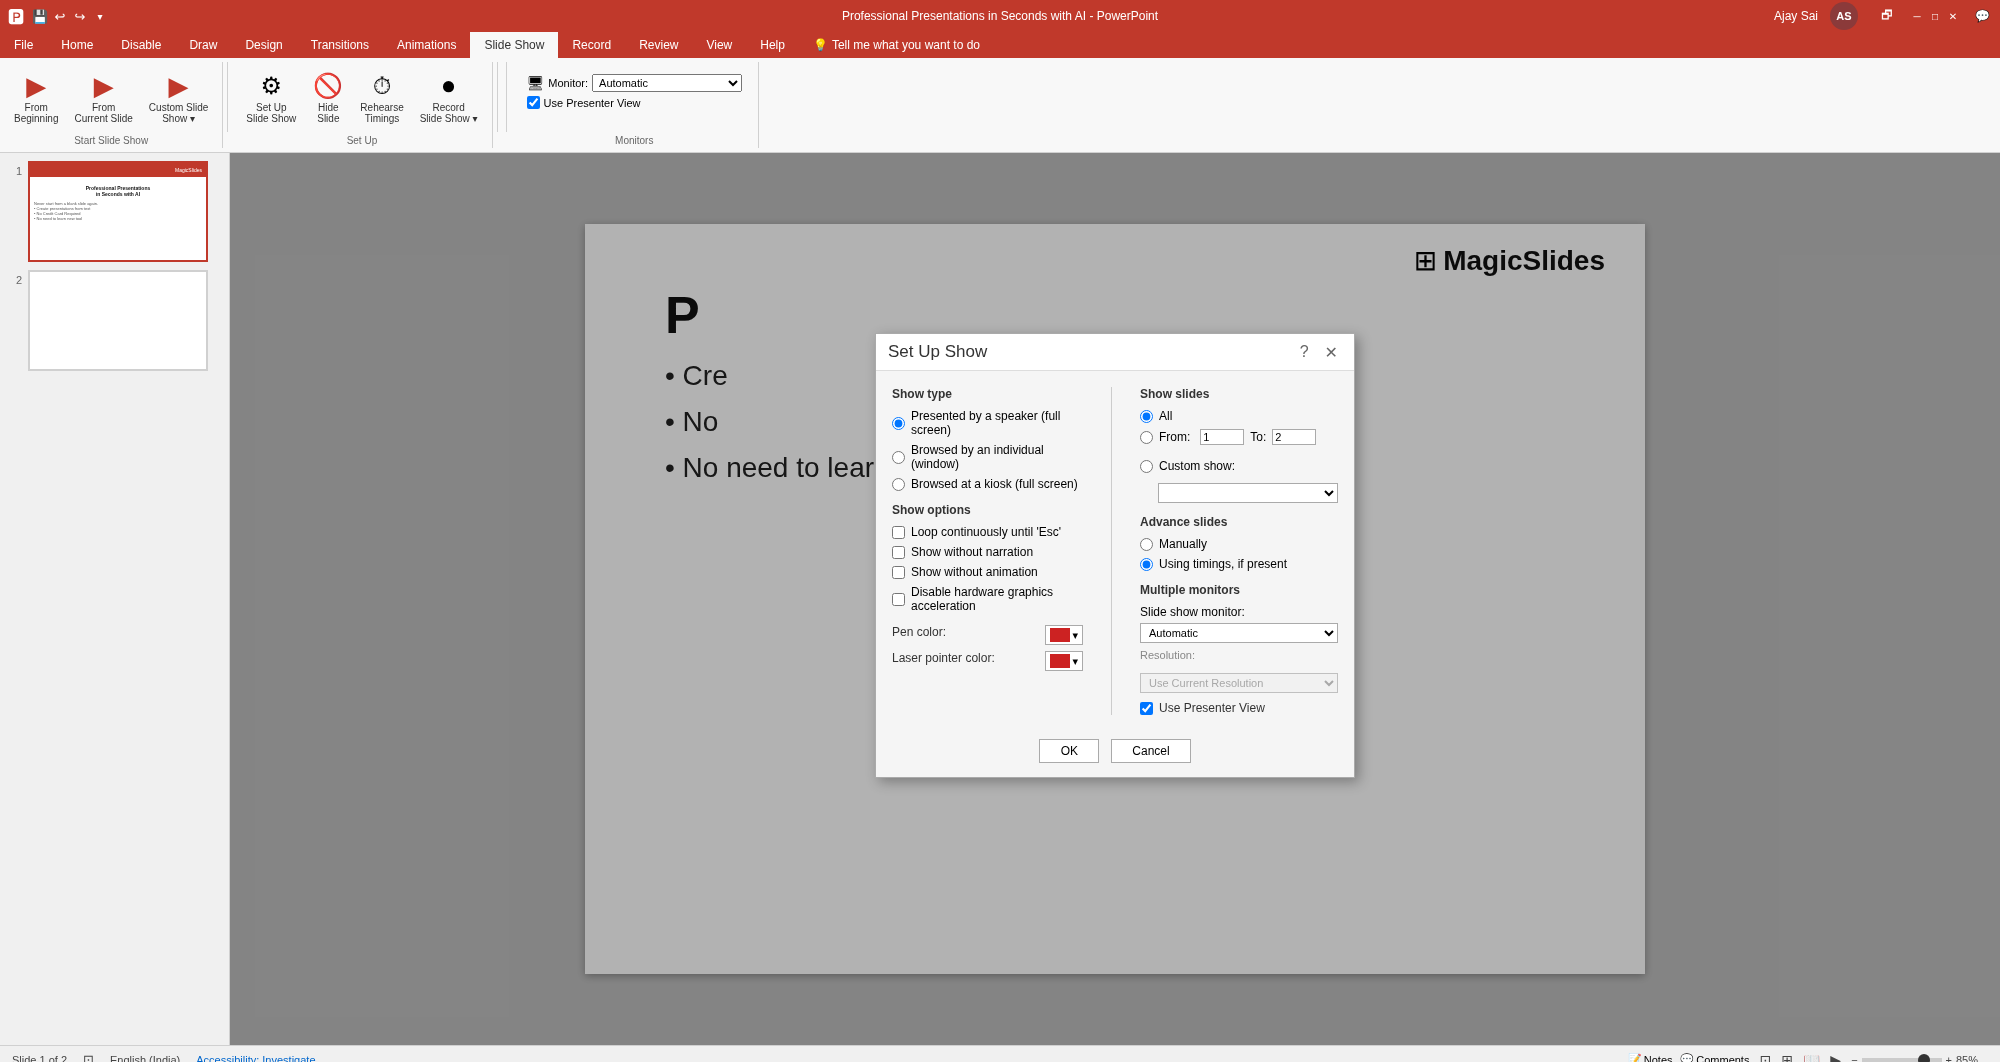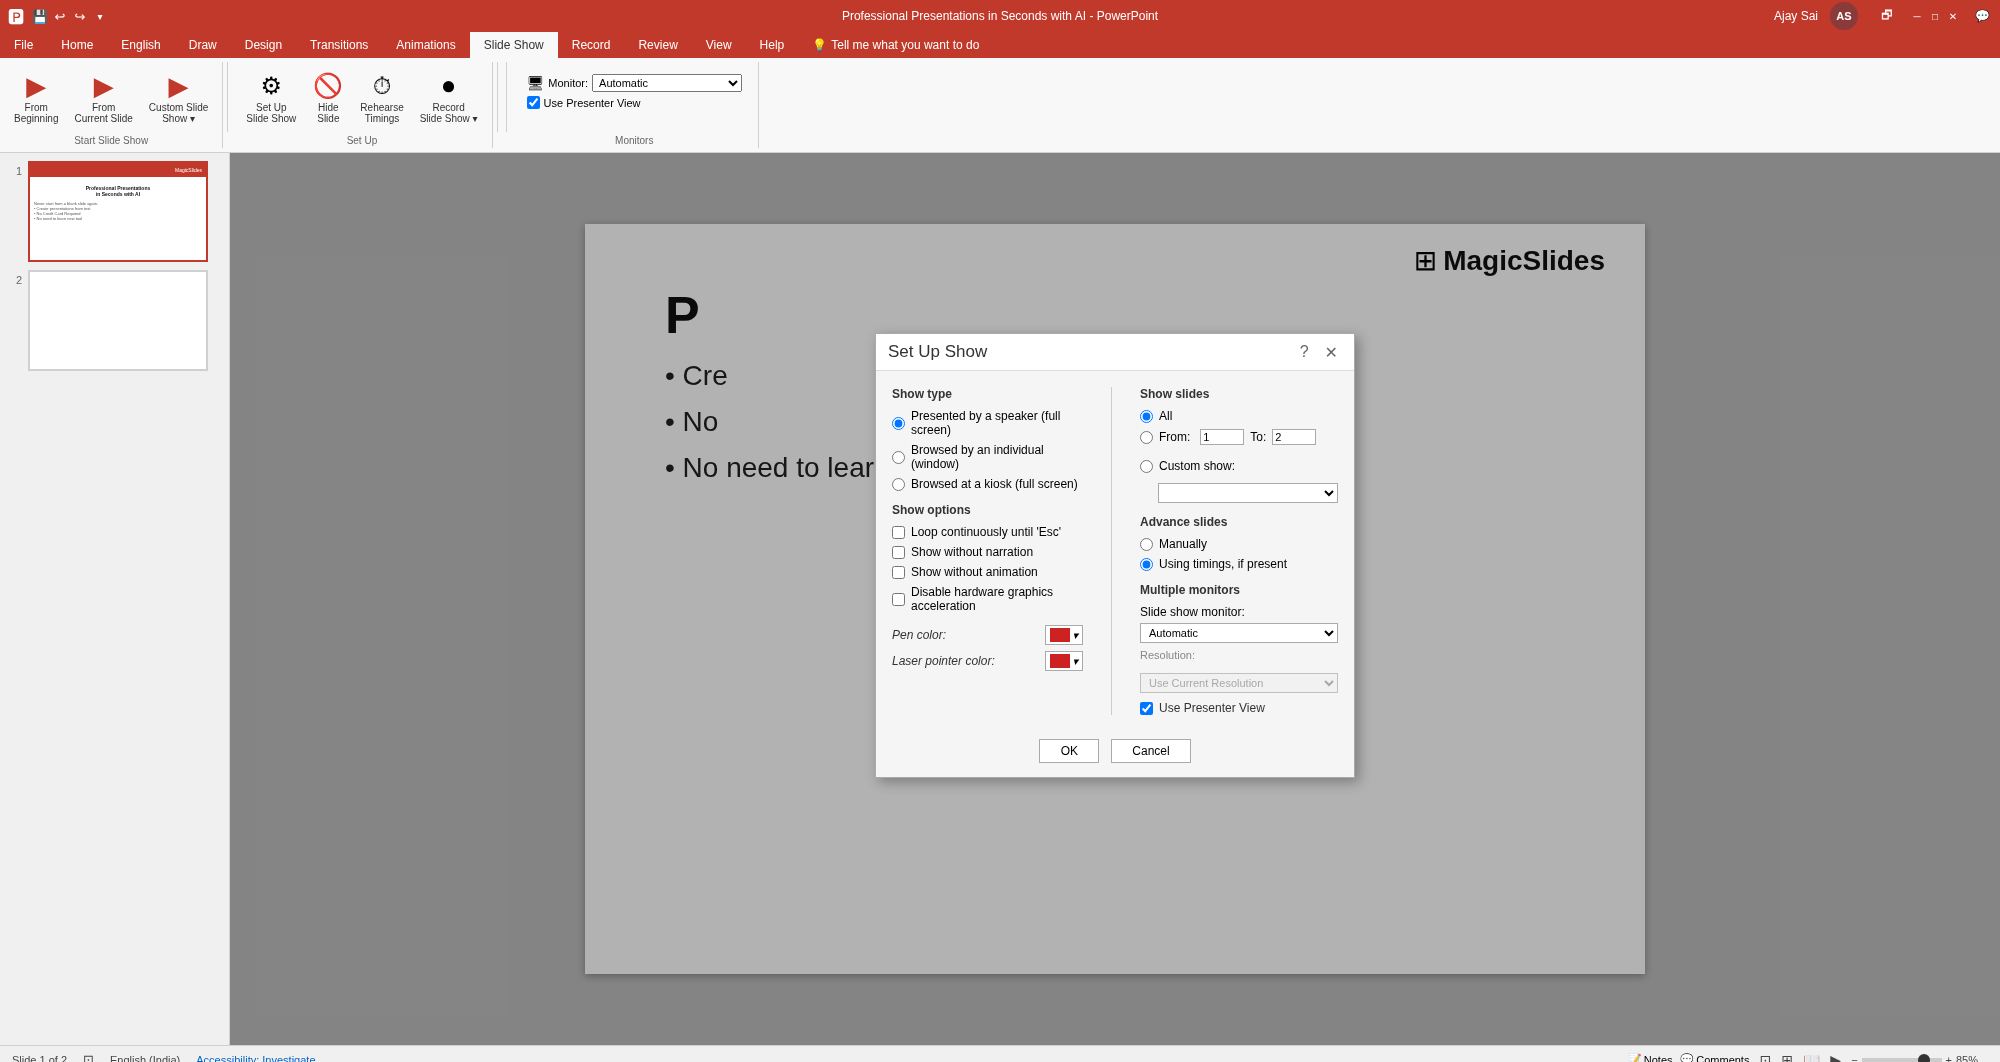--- a/index.html
+++ b/index.html
@@ -89,21 +89,21 @@
     .dialog-body { padding: 16px; }
     .dialog-cols { display: flex; gap: 24px; }
     .dialog-col { flex: 1; }
     .dialog-section-title { font-size: 12px; font-weight: bold; color: #333; margin-bottom: 8px; }
     .dialog-radio-group { display: flex; flex-direction: column; gap: 6px; margin-bottom: 12px; }
     .dialog-radio { display: flex; align-items: center; gap: 6px; font-size: 12px; cursor: pointer; }
     .dialog-radio input[type="radio"] { width: 13px; height: 13px; }
     .dialog-checkbox-group { display: flex; flex-direction: column; gap: 6px; margin-bottom: 12px; }
     .dialog-checkbox { display: flex; align-items: center; gap: 6px; font-size: 12px; cursor: pointer; }
     .dialog-checkbox input[type="checkbox"] { width: 13px; height: 13px; }
-    .color-row { display: flex; align-items: center; justify-content: space-between; margin-bottom: 6px; font-style: italic; }
+    .color-row { display: flex; align-items: flex-start; justify-content: space-between; margin-bottom: 6px; }
     .color-label { font-size: 12px; color: #333; }
     .color-picker-btn { display: flex; align-items: center; gap: 2px; border: 1px solid #aaa; padding: 2px 4px; cursor: pointer; background: white; font-size: 11px; }
     .color-swatch { width: 20px; height: 14px; display: inline-block; }
     .divider-v { width: 1px; background: #ccc; margin: 0 4px; }
     
     .slides-range { display: flex; align-items: center; gap: 6px; margin-bottom: 8px; }
     .slides-range input[type="number"] { width: 44px; font-size: 11px; padding: 2px 4px; border: 1px solid #aaa; }
     .custom-show-dropdown { width: 180px; font-size: 11px; padding: 2px 4px; border: 1px solid #aaa; background: white; margin-top: 4px; }
     .advance-radio-group { display: flex; flex-direction: column; gap: 6px; margin-bottom: 12px; }
     .monitor-dropdown { width: 100%; font-size: 11px; padding: 2px 4px; border: 1px solid #aaa; background: white; margin-bottom: 6px; }
@@ -144,21 +144,21 @@
     </div>
     <div class="window-btn" style="font-size:12px;">💬</div>
   </div>
 </div>
 
 <div class="ribbon">
 
   <div class="ribbon-tabs">
     <div class="ribbon-tab">File</div>
     <div class="ribbon-tab">Home</div>
-    <div class="ribbon-tab">English</div>
+    <div class="ribbon-tab">Disable</div>
     <div class="ribbon-tab">Draw</div>
     <div class="ribbon-tab">Design</div>
     <div class="ribbon-tab">Transitions</div>
     <div class="ribbon-tab">Animations</div>
     <div class="ribbon-tab active">Slide Show</div>
     <div class="ribbon-tab">Record</div>
     <div class="ribbon-tab">Review</div>
     <div class="ribbon-tab">View</div>
     <div class="ribbon-tab">Help</div>
     <div class="ribbon-tab" style="display:flex;align-items:center;gap:4px;">

